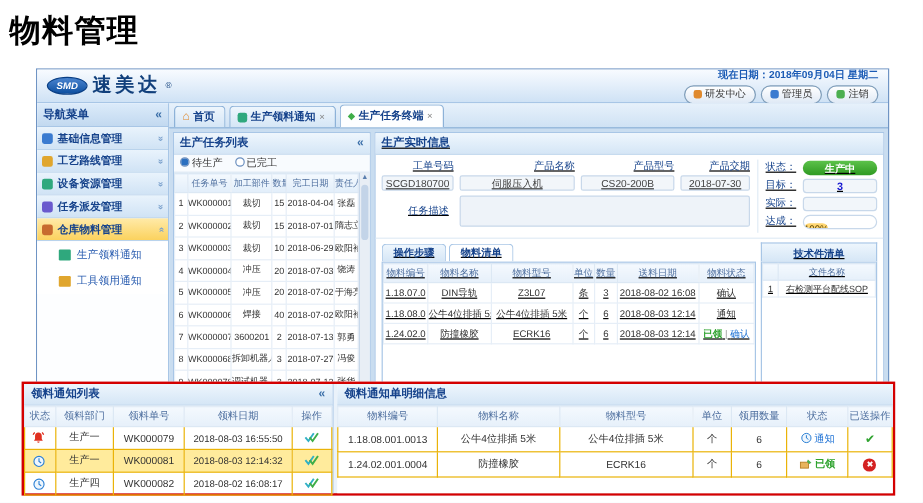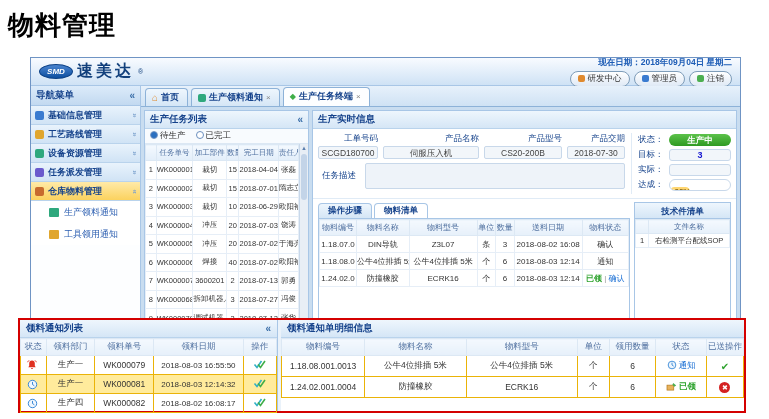--- a/index.html
+++ b/index.html
@@ -58,28 +58,28 @@
   table { border-collapse:collapse; table-layout:fixed; width:100%; }
   .task-tbl { font-size:7.5px;padding-left:48px; }
   .task-tbl th { background:linear-gradient(#f4f9fe,#e2eefa); color:#4d6e9e; font-weight:normal; border:1px solid #dce8f4; height:16px; overflow:hidden; white-space:nowrap; }
   .task-tbl td { border:1px solid #e6eef7; height:15px; text-align:center; color:#333; overflow:hidden; white-space:nowrap; }
   tr.sel td { background:#ffeb9c; }
   .sbar { width:9px; flex:none; background:#e8eef5; border-left:1px solid #c8d8ea; display:flex; flex-direction:column; }
   .sbar .up { height:9px; font-size:6px; color:#5b7fae; text-align:center; line-height:9px; }
   .sbar .thumb { height:46px; margin:1px; background:#c3d4e8; border-radius:3px; }
 
   
-  .rt-panel { flex:1; }
+  .rt-panel { flex:1;text-decoration:underline; }
   .info-row { flex:none; display:flex; gap:6px; padding:4px 5px; border-bottom:1px solid #e0ebf6; }
   .fields { flex:1; min-width:0; }
   .fld-row { display:flex; gap:5px; }
   .fld { display:flex; flex-direction:column; align-items:flex-end; }
   .fld label { font-size:8.5px; color:#15428b; margin-bottom:1px; }
   .inp { height:13px; background:#f2f6fa; border:1px solid #c8d8ea; border-radius:2px; font-size:8.5px; color:#444; text-align:center; line-height:12px; overflow:hidden; white-space:nowrap; width:100%; }
-  .desc-row { display:flex; align-items:center; gap:5px; margin-top:4px; }
+  .desc-row { display:flex; align-items:center; gap:5px; margin-top:4px;margin-left:18px; }
   .desc-row label { font-size:8.5px; color:#15428b; width:42px; text-align:center; }
   .desc-inp { flex:1; height:26px; background:#eef3f9; border:1px solid #c8d8ea; border-radius:2px; }
   .statbox { width:100px; flex:none; border-left:1px solid #e0ebf6; padding:1px 0 0 6px; }
   .stat-row { display:flex; align-items:flex-start; gap:3px; height:15px; }
   .stat-row label { font-size:8.5px; color:#15428b; width:28px; }
   .pill { flex:1; height:12px; border-radius:7px; background:linear-gradient(#5cc24a,#2f9a22); color:#fff; font-size:8.5px; font-weight:bold; text-align:center; line-height:12px; }
   .stat-inp { flex:1; height:12px; background:#f2f6fa; border:1px solid #c8d8ea; border-radius:3px; font-size:9px; font-weight:bold; color:#1515d0; text-align:center; line-height:11px; }
   .rate { flex:1; height:12px; border:1px solid #c8d8ea; border-radius:7px; background:#fff; overflow:hidden; }
   .rate-fill { width:100%; height:100%; background:#ffd671; font-size:8px; color:#5a4200; text-align:center; line-height:12px; border-radius:7px; }
 

